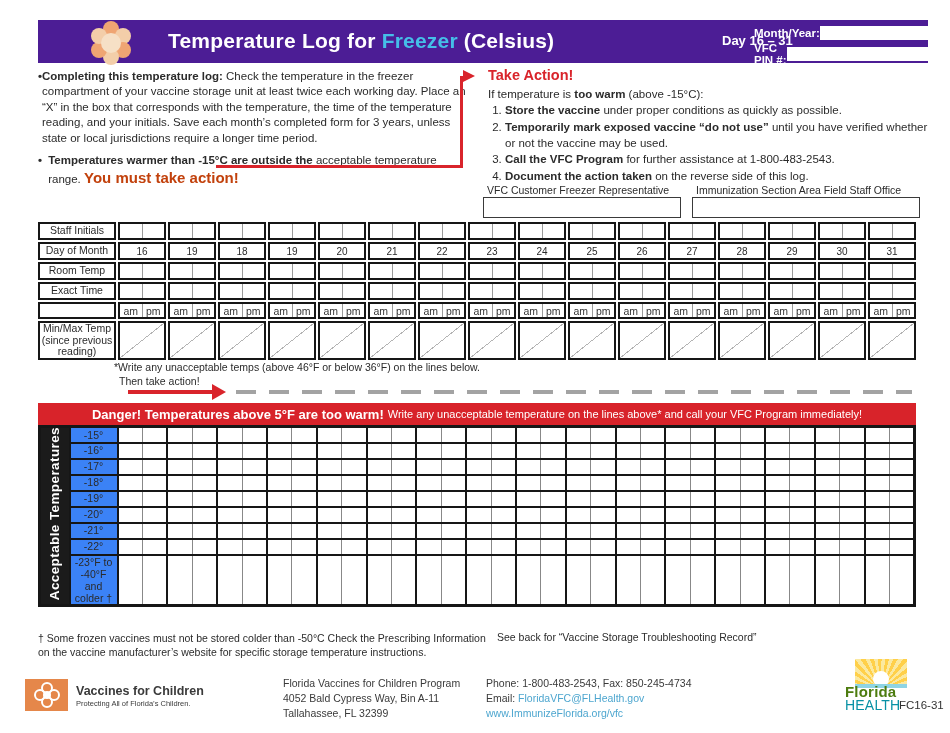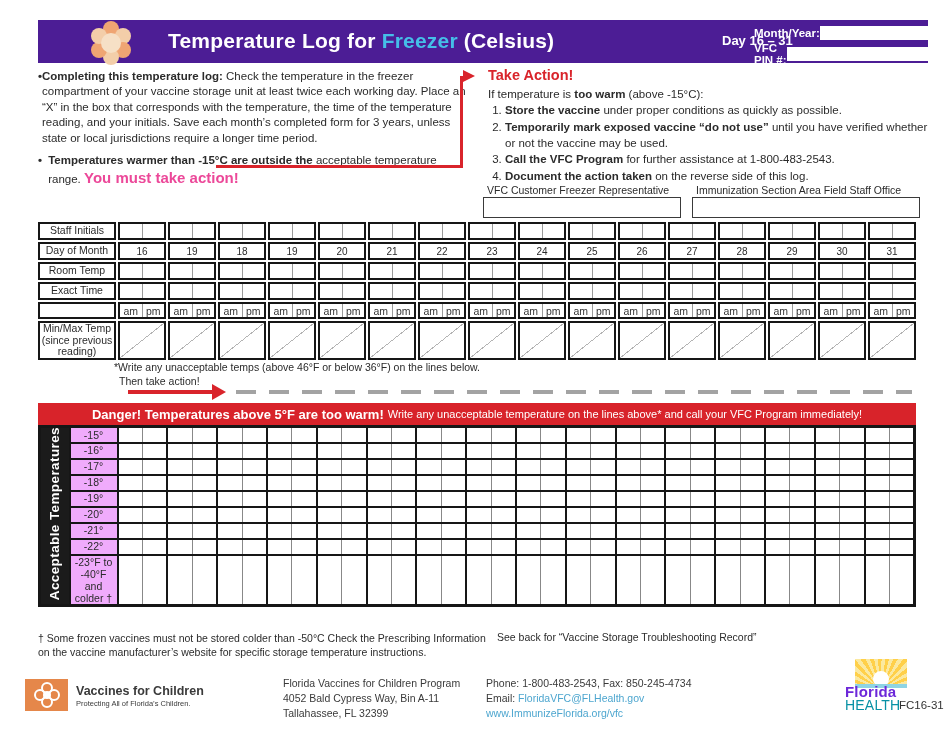--- a/index.html
+++ b/index.html
@@ -17,21 +17,21 @@
   .hdr-fields { position:absolute; left:716px; top:4px; width:210px; font-size:11.5px; font-weight:bold; color:#fff; }
   .hdr-row { display:flex; align-items:center; margin-top:2px; }
   .hdr-row label { width:76px; }
   .hdr-input { background:#fff; border:none; height:14px; flex:1; }
 
   
   .intro { position:absolute; left:38px; top:69px; width:434px; font-size:11.5px; line-height:1.34; }
   .bullet { display:flex; margin-bottom:7px; }
   .bullet .dot { width:14px; font-weight:bold; }
   .b { font-weight:bold; }
-  .red-action { color:#ec4899; font-weight:bold; font-size:15px; }
+  .red-action { color:#c2410c; font-weight:bold; font-size:15px; }
 
   
   .takeaction { position:absolute; left:488px; top:66px; width:440px; font-size:11.5px; line-height:1.36; }
   .ta-title { color:#D9242B; font-weight:bold; font-size:14.5px; margin-bottom:1px; }
   .takeaction ol { margin:1px 0 0 0; padding-left:17px; }
   .takeaction li { margin-bottom:1px; }
 
   
   .conn-h { position:absolute; left:216px; top:165px; width:247px; height:3px; background:#D9242B; }
   .conn-v { position:absolute; left:460px; top:76px; width:3px; height:92px; background:#D9242B; }
@@ -77,41 +77,41 @@
                   border-collapse:collapse; table-layout:fixed; }
   .danger-table { border:3px solid #161616; }
   .danger-table td { border-top:2px solid #161616; height:16px; padding:0; }
   .danger-table td.ha { border-left:2px solid #161616; }
   .danger-table td.hb { border-left:1px solid #888; }
   .danger-table .tall td { height:47px; }
   .sideband { width:30px; background:#1b1b1b; text-align:center; vertical-align:middle; }
   .sideband span { writing-mode:vertical-rl; transform:rotate(180deg); color:#fff; font-weight:bold;
                    font-size:13.5px; letter-spacing:0.4px; }
   .tlabel { width:48px; text-align:center; vertical-align:middle; font-size:10.5px; line-height:1.15;
-            border-left:2px solid #161616; background:#f0abfc; }
+            border-left:2px solid #161616; background:#3b82f6; }
 
   
   .dagger-note { position:absolute; left:38px; top:631px; font-size:10.5px; line-height:1.35; }
   .see-back { position:absolute; left:497px; top:631px; font-size:10.5px; }
 
   
   .vfc-logo { position:absolute; left:25px; top:679px; width:43px; height:32px; background:#E5874A;
               display:flex; align-items:center; justify-content:center; }
   .vfc-wordmark { position:absolute; left:76px; top:684px; }
   .vfc-name { font-size:12.5px; font-weight:bold; color:#3a3a3a; }
   .vfc-tag { font-size:7.5px; color:#3a3a3a; margin-top:1px; }
   .addr { position:absolute; left:283px; top:676px; width:180px; text-align:left; font-size:10.5px; line-height:1.45; color:#3a3a3a; }
   .contact { position:absolute; left:486px; top:676px; font-size:10.5px; line-height:1.45; color:#3a3a3a; }
   .link { color:#4DA6CF; }
   .sunbox { position:absolute; left:855px; top:659px; width:52px; height:29px; overflow:hidden;
             background:repeating-conic-gradient(from -90deg at 50% 105%, #FFD04A 0 7deg, #FBE9A0 7deg 14deg); }
   .sunbox .sun { position:absolute; left:50%; top:12px; width:16px; height:16px; margin-left:-8px;
                  background:#fff; border-radius:50%; }
   .sunbox .water { position:absolute; left:0; bottom:0; width:100%; height:4px; background:#8ED4E4; }
-  .fl-word { position:absolute; left:845px; top:683px; font-size:15px; font-weight:bold; color:#6d28d9; letter-spacing:0.2px; }
+  .fl-word { position:absolute; left:845px; top:683px; font-size:15px; font-weight:bold; color:#4d7c0f; letter-spacing:0.2px; }
   .health-word { position:absolute; left:845px; top:697px; font-size:14px; font-weight:normal; color:#0891A5; letter-spacing:0.2px; }
   .form-num { position:absolute; left:899px; top:699px; font-size:11.5px; color:#333; }
 </style>
 </head>
 <body>
 
 <div class="page">
 
   <div class="header">
     <div class="flower">

